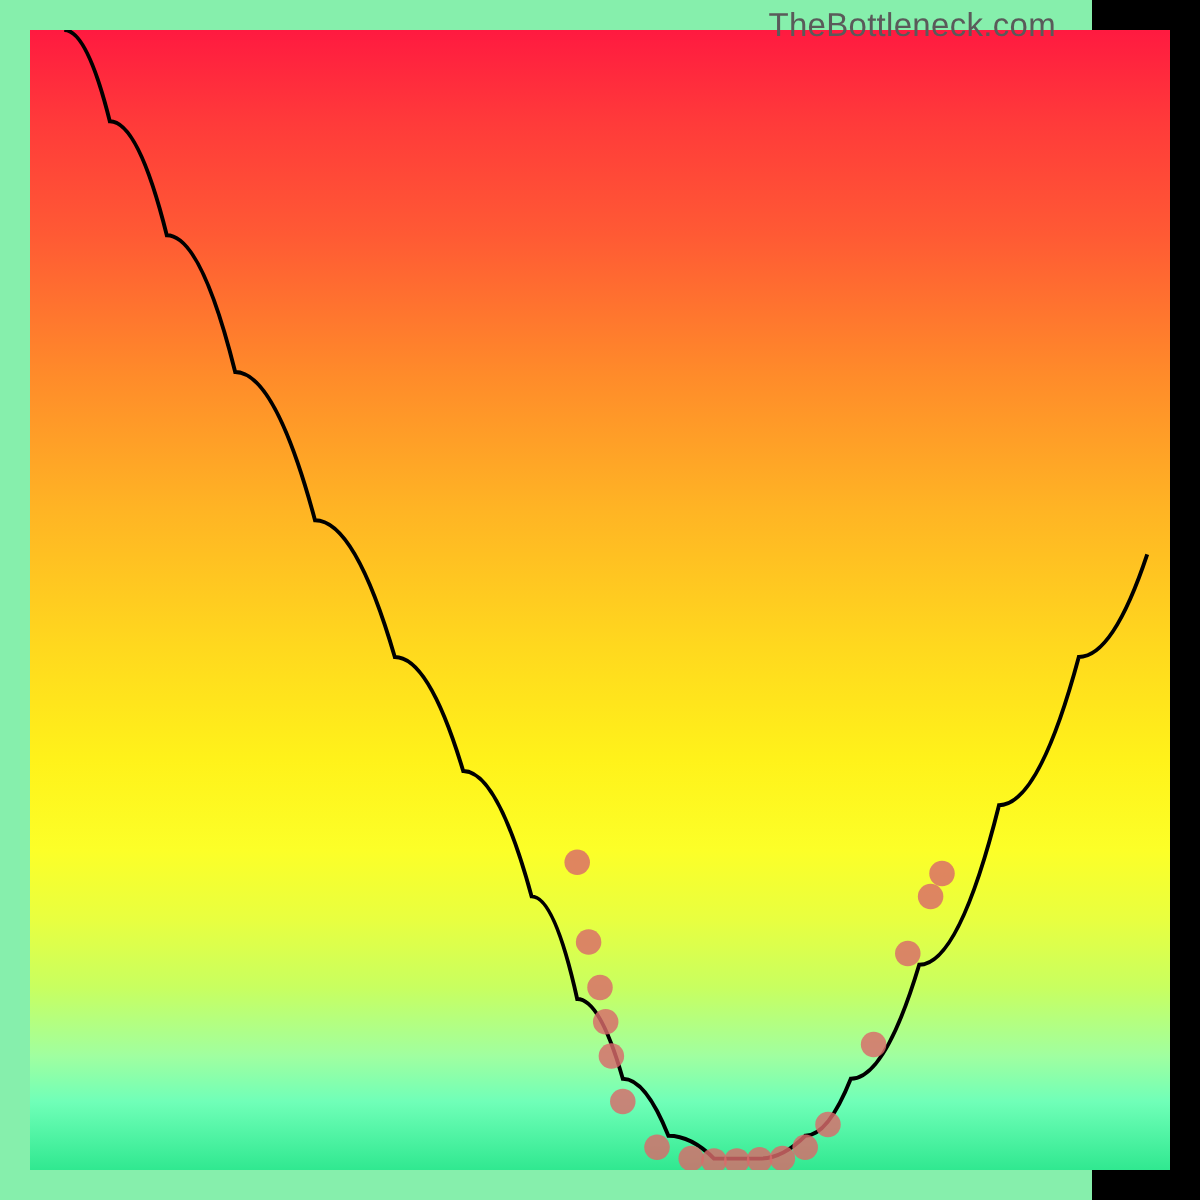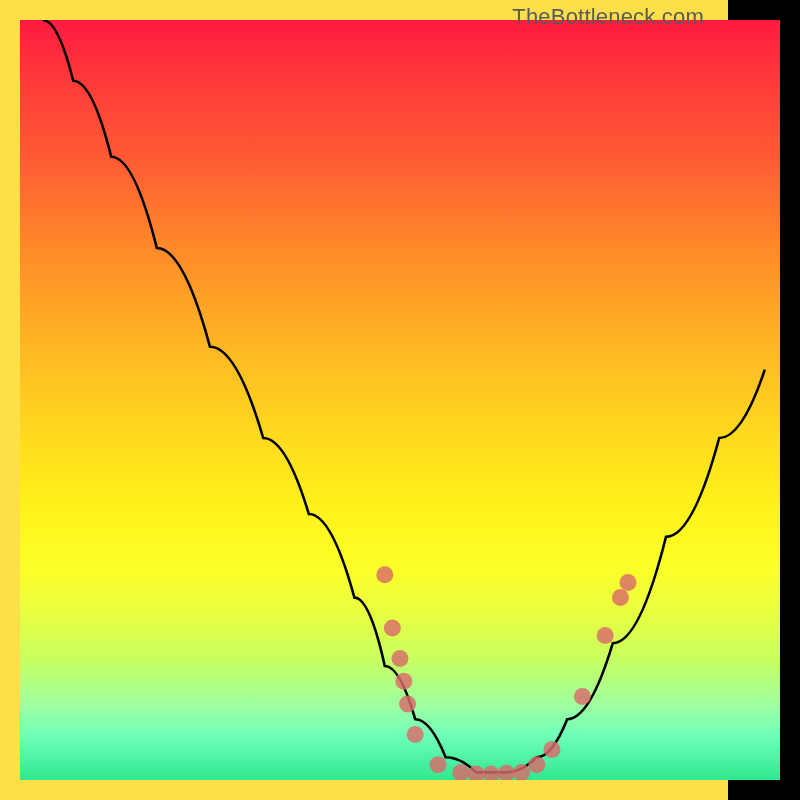--- a/index.html
+++ b/index.html
@@ -1,17 +1,17 @@
 <!DOCTYPE html>
 <html><head>
 <meta charset="utf-8">
 <style>
   * { margin: 0; padding: 0; box-sizing: border-box; }
   body { background: #000; width: 800px; height: 800px; overflow: hidden; position: relative; font-family: Arial, sans-serif; }
-  .frame { position: absolute; left: 0; top: 0; width: 728px; height: 800px; background: #fde047; }
+  .frame { position: absolute; left: 0; top: 0; width: 728px; height: 800px; background: #86efac; }
   .plot { position: absolute; left: 20px; top: 20px; width: 760px; height: 760px; background: linear-gradient(to bottom,
       #ff1a40 0%,
       #ff3a3a 8%,
       #ff5a34 18%,
       #ff8a2a 30%,
       #ffb424 42%,
       #ffd81e 54%,
       #fff21a 64%,
       #fcff28 72%,
       #e8ff40 78%,

